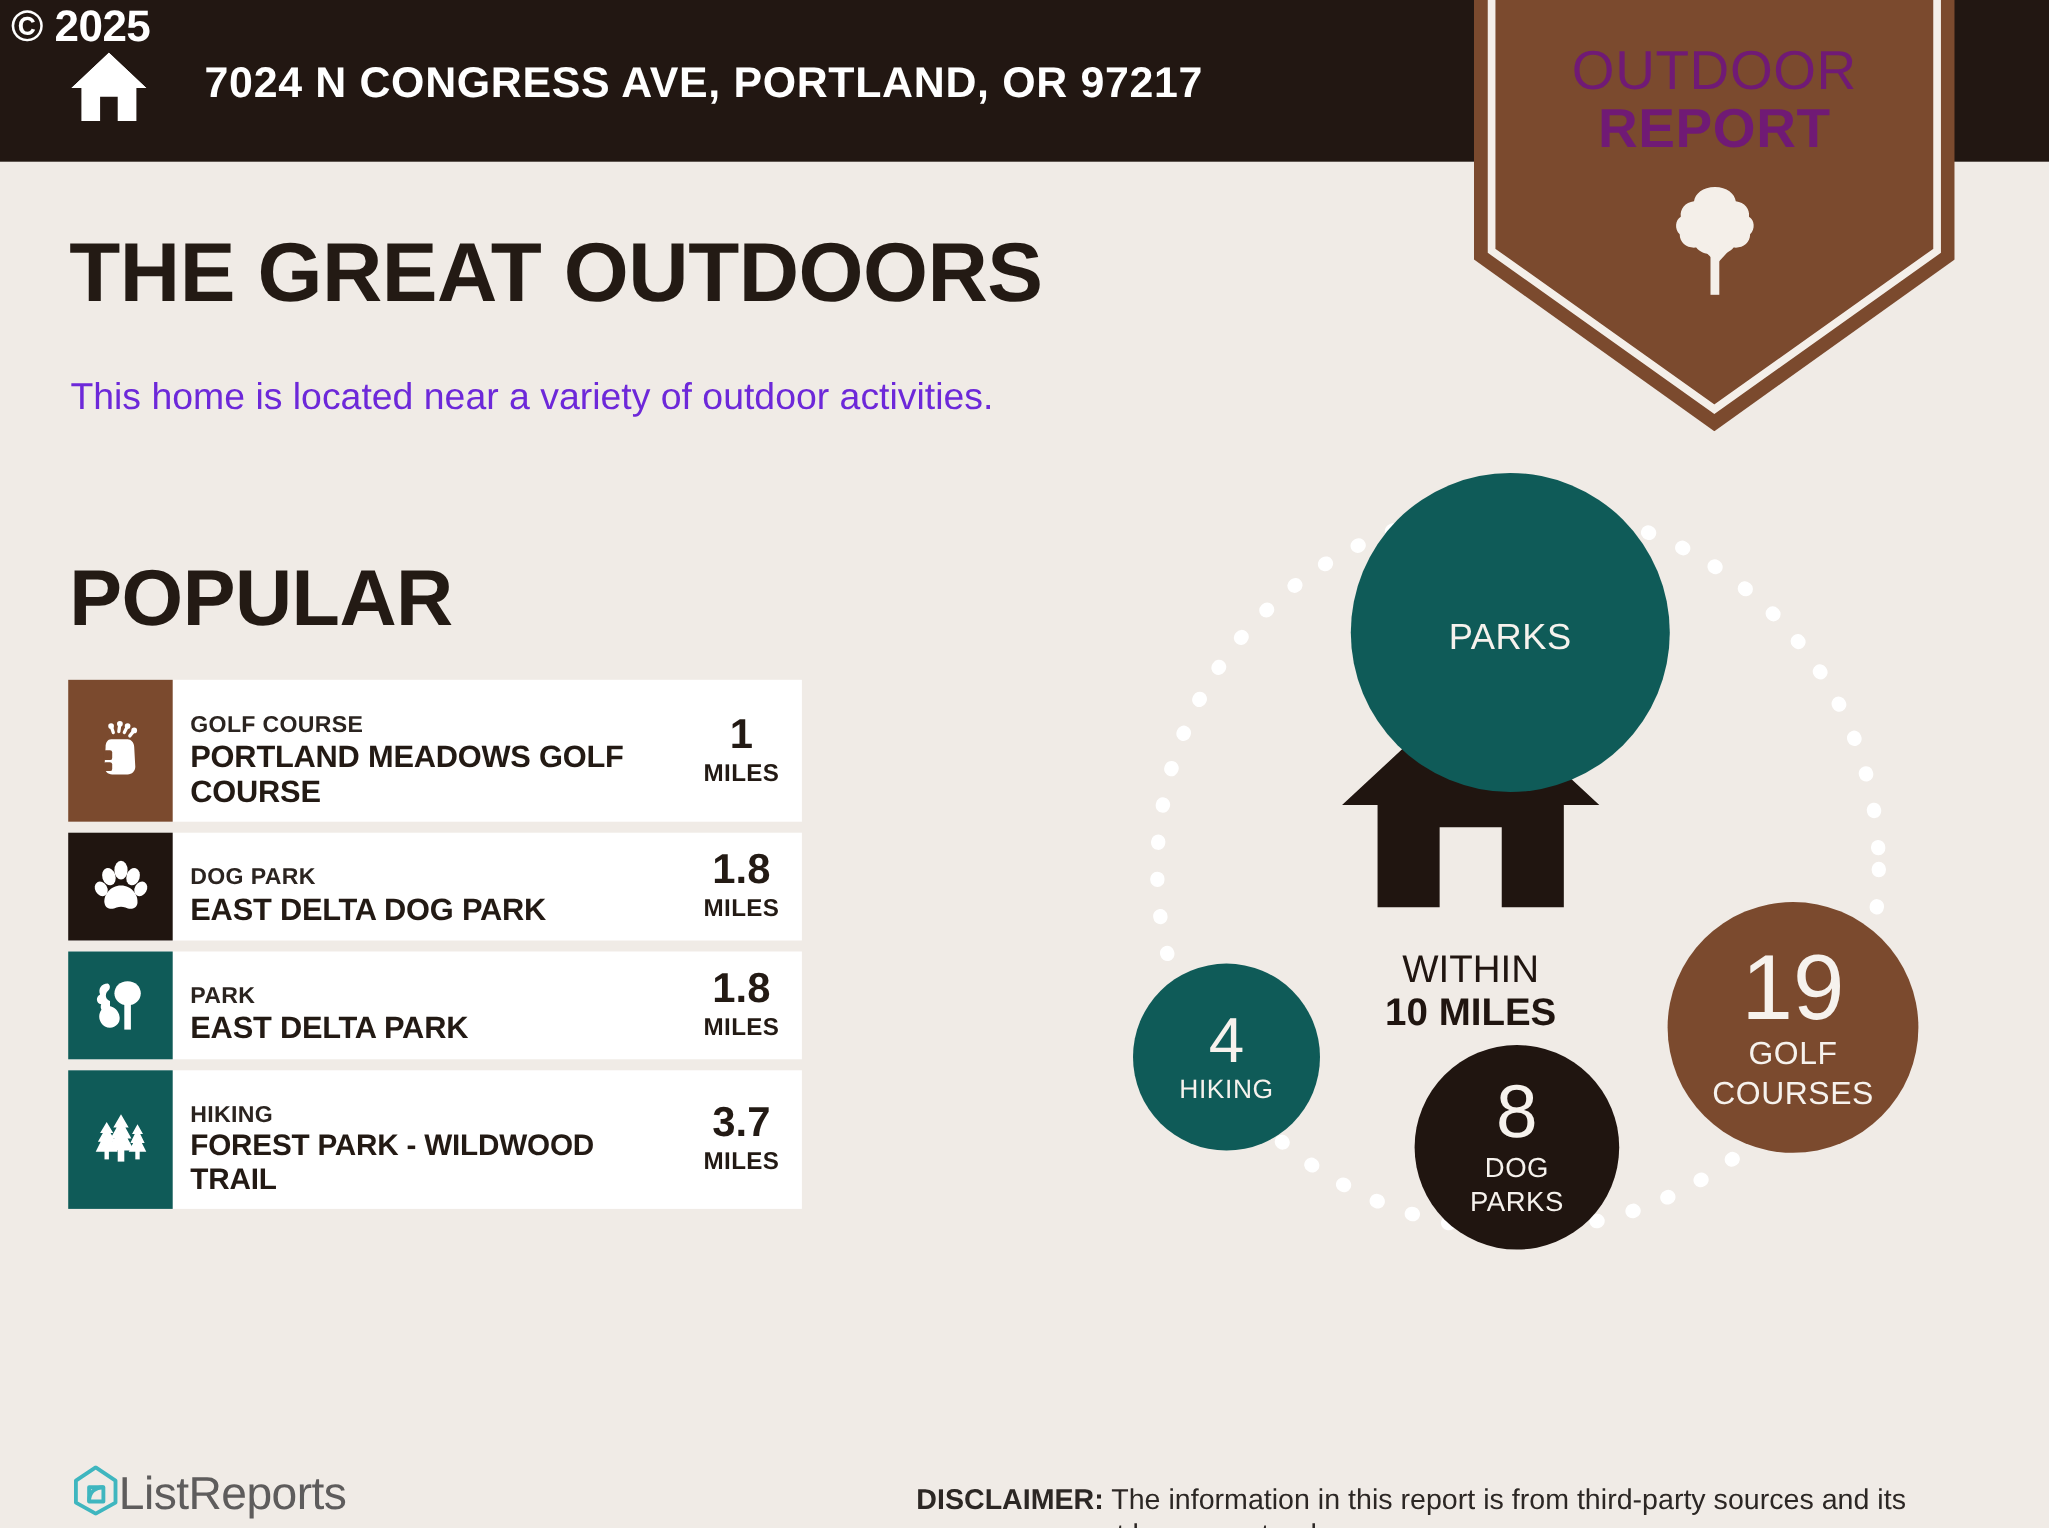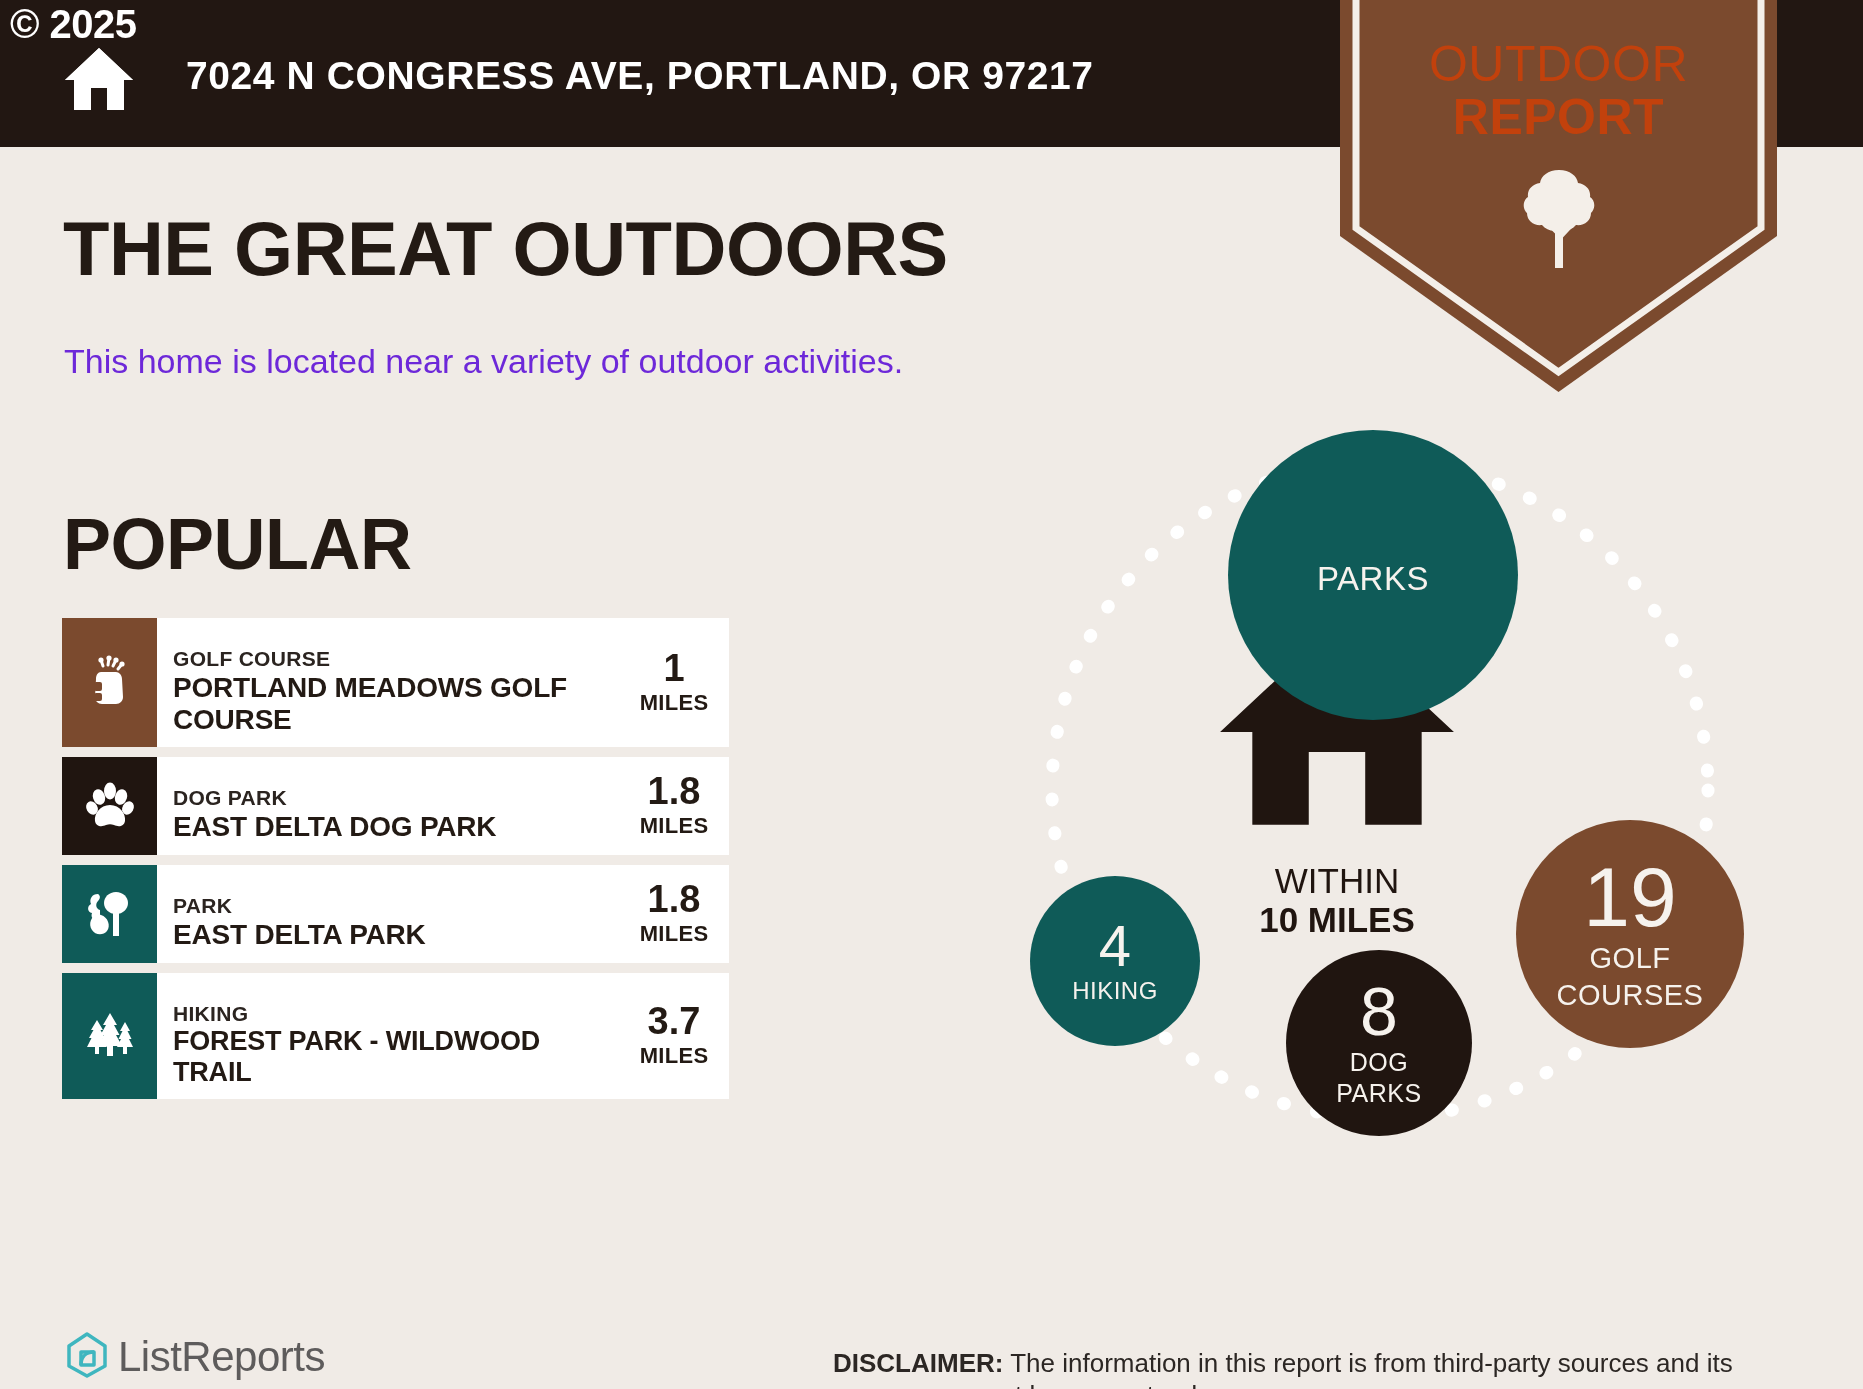--- a/index.html
+++ b/index.html
@@ -68,21 +68,21 @@
     z-index: 6;
   }
   .badge svg { display: block; width: 100%; height: 100%; }
 
   .badge-text {
     position: absolute;
     top: 38px;
     left: 0;
     width: 437px;
     text-align: center;
-    color: #c2410c;
+    color: #701a75;
     font-size: 50px;
     font-weight: 400;
     line-height: 1.06;
     letter-spacing: 0.5px;
     pointer-events: none;
   }
   .badge-text .line2 { font-weight: 700; }
 
   .badge-tree {
     position: absolute;
@@ -282,21 +282,20 @@
     line-height: 1.12;
   }
 
   
   .footer-logo {
     position: absolute;
     left: 66px;
     top: 1332px;
     display: flex;
     align-items: center;
-    gap: 10px;
   }
   .footer-logo svg { width: 42px; height: 46px; }
   .footer-logo-text {
     font-size: 42px;
     font-weight: 400;
     color: #5e5c5c;
     letter-spacing: -0.5px;
   }
 
   .disclaimer {

